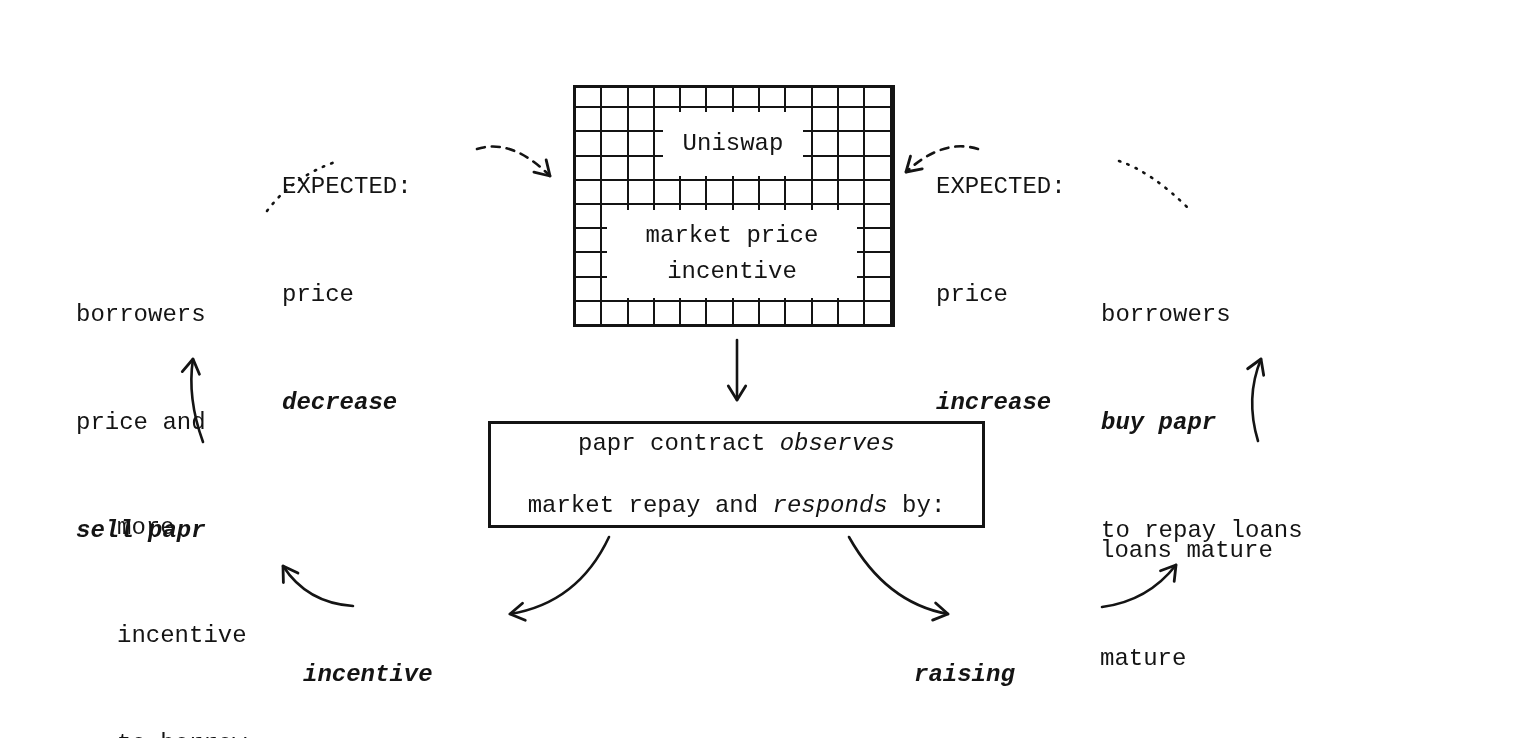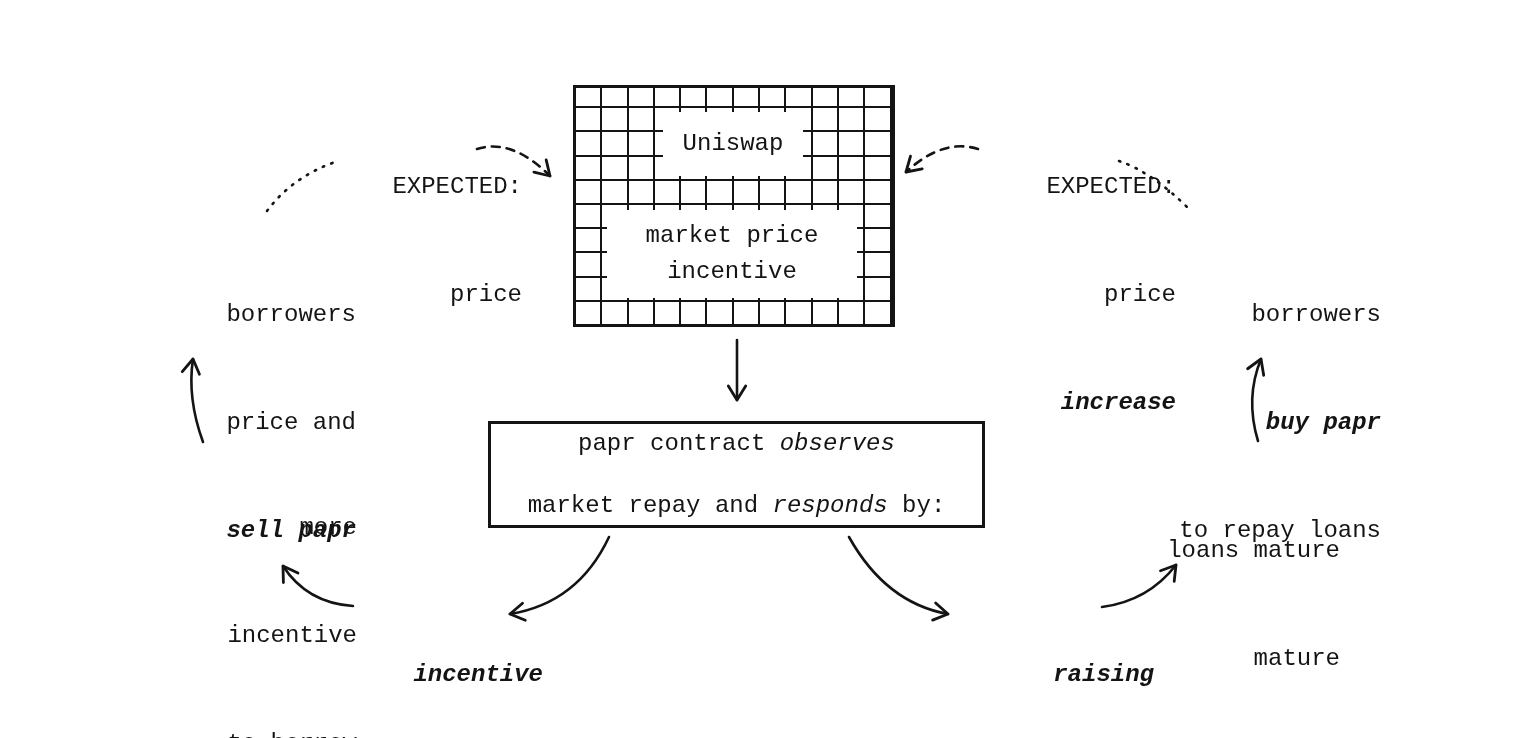--- a/index.html
+++ b/index.html
@@ -5,21 +5,21 @@
   html,body{margin:0;padding:0;background:#ffffff;}
   .stage{
     position:relative;width:1534px;height:738px;background:#ffffff;overflow:hidden;
     font-family:"Liberation Mono","DejaVu Sans Mono",monospace;
     color:#141414;font-size:24px;line-height:36px;
   }
   .arrows{position:absolute;left:0;top:0;width:1534px;height:738px;}
   .arrows path{fill:none;stroke:#141414;stroke-width:2.6;stroke-linecap:round;}
   .arrows .dashed{stroke-dasharray:8 7;}
   .arrows .dotted{stroke-dasharray:1.5 7.5;}
-  .txt{position:absolute;text-align:right;white-space:pre;}
+  .txt{position:absolute;text-align:left;white-space:pre;}
   .bi{font-weight:bold;font-style:italic;}
   .it{font-style:italic;}
   .uniswap-box{
     position:absolute;left:573px;top:85px;width:322px;height:242px;
     border:3px solid #141414;box-sizing:border-box;
     background-image:
       repeating-linear-gradient(90deg,transparent 0 24.3px,#141414 24.3px 26.3px),
       repeating-linear-gradient(0deg,transparent 0 22.2px,#141414 22.2px 24.2px);
   }
   .patch{position:absolute;background:#ffffff;display:flex;flex-direction:column;align-items:center;justify-content:center;}
@@ -70,20 +70,21 @@
     </div>
     <div class="patch patch-market">
       <div>market price</div>
       <div>incentive</div>
     </div>
   </div>
 
   <div class="txt" id="expected-left">
     <div>EXPECTED:</div>
     <div>price</div>
+    <div class="bi">decrease</div>
   </div>
 
   <div class="txt" id="expected-right">
     <div>EXPECTED:</div>
     <div>price</div>
     <div class="bi">increase</div>
   </div>
 
   <div class="txt" id="borrowers-left">
     <div>borrowers</div>

